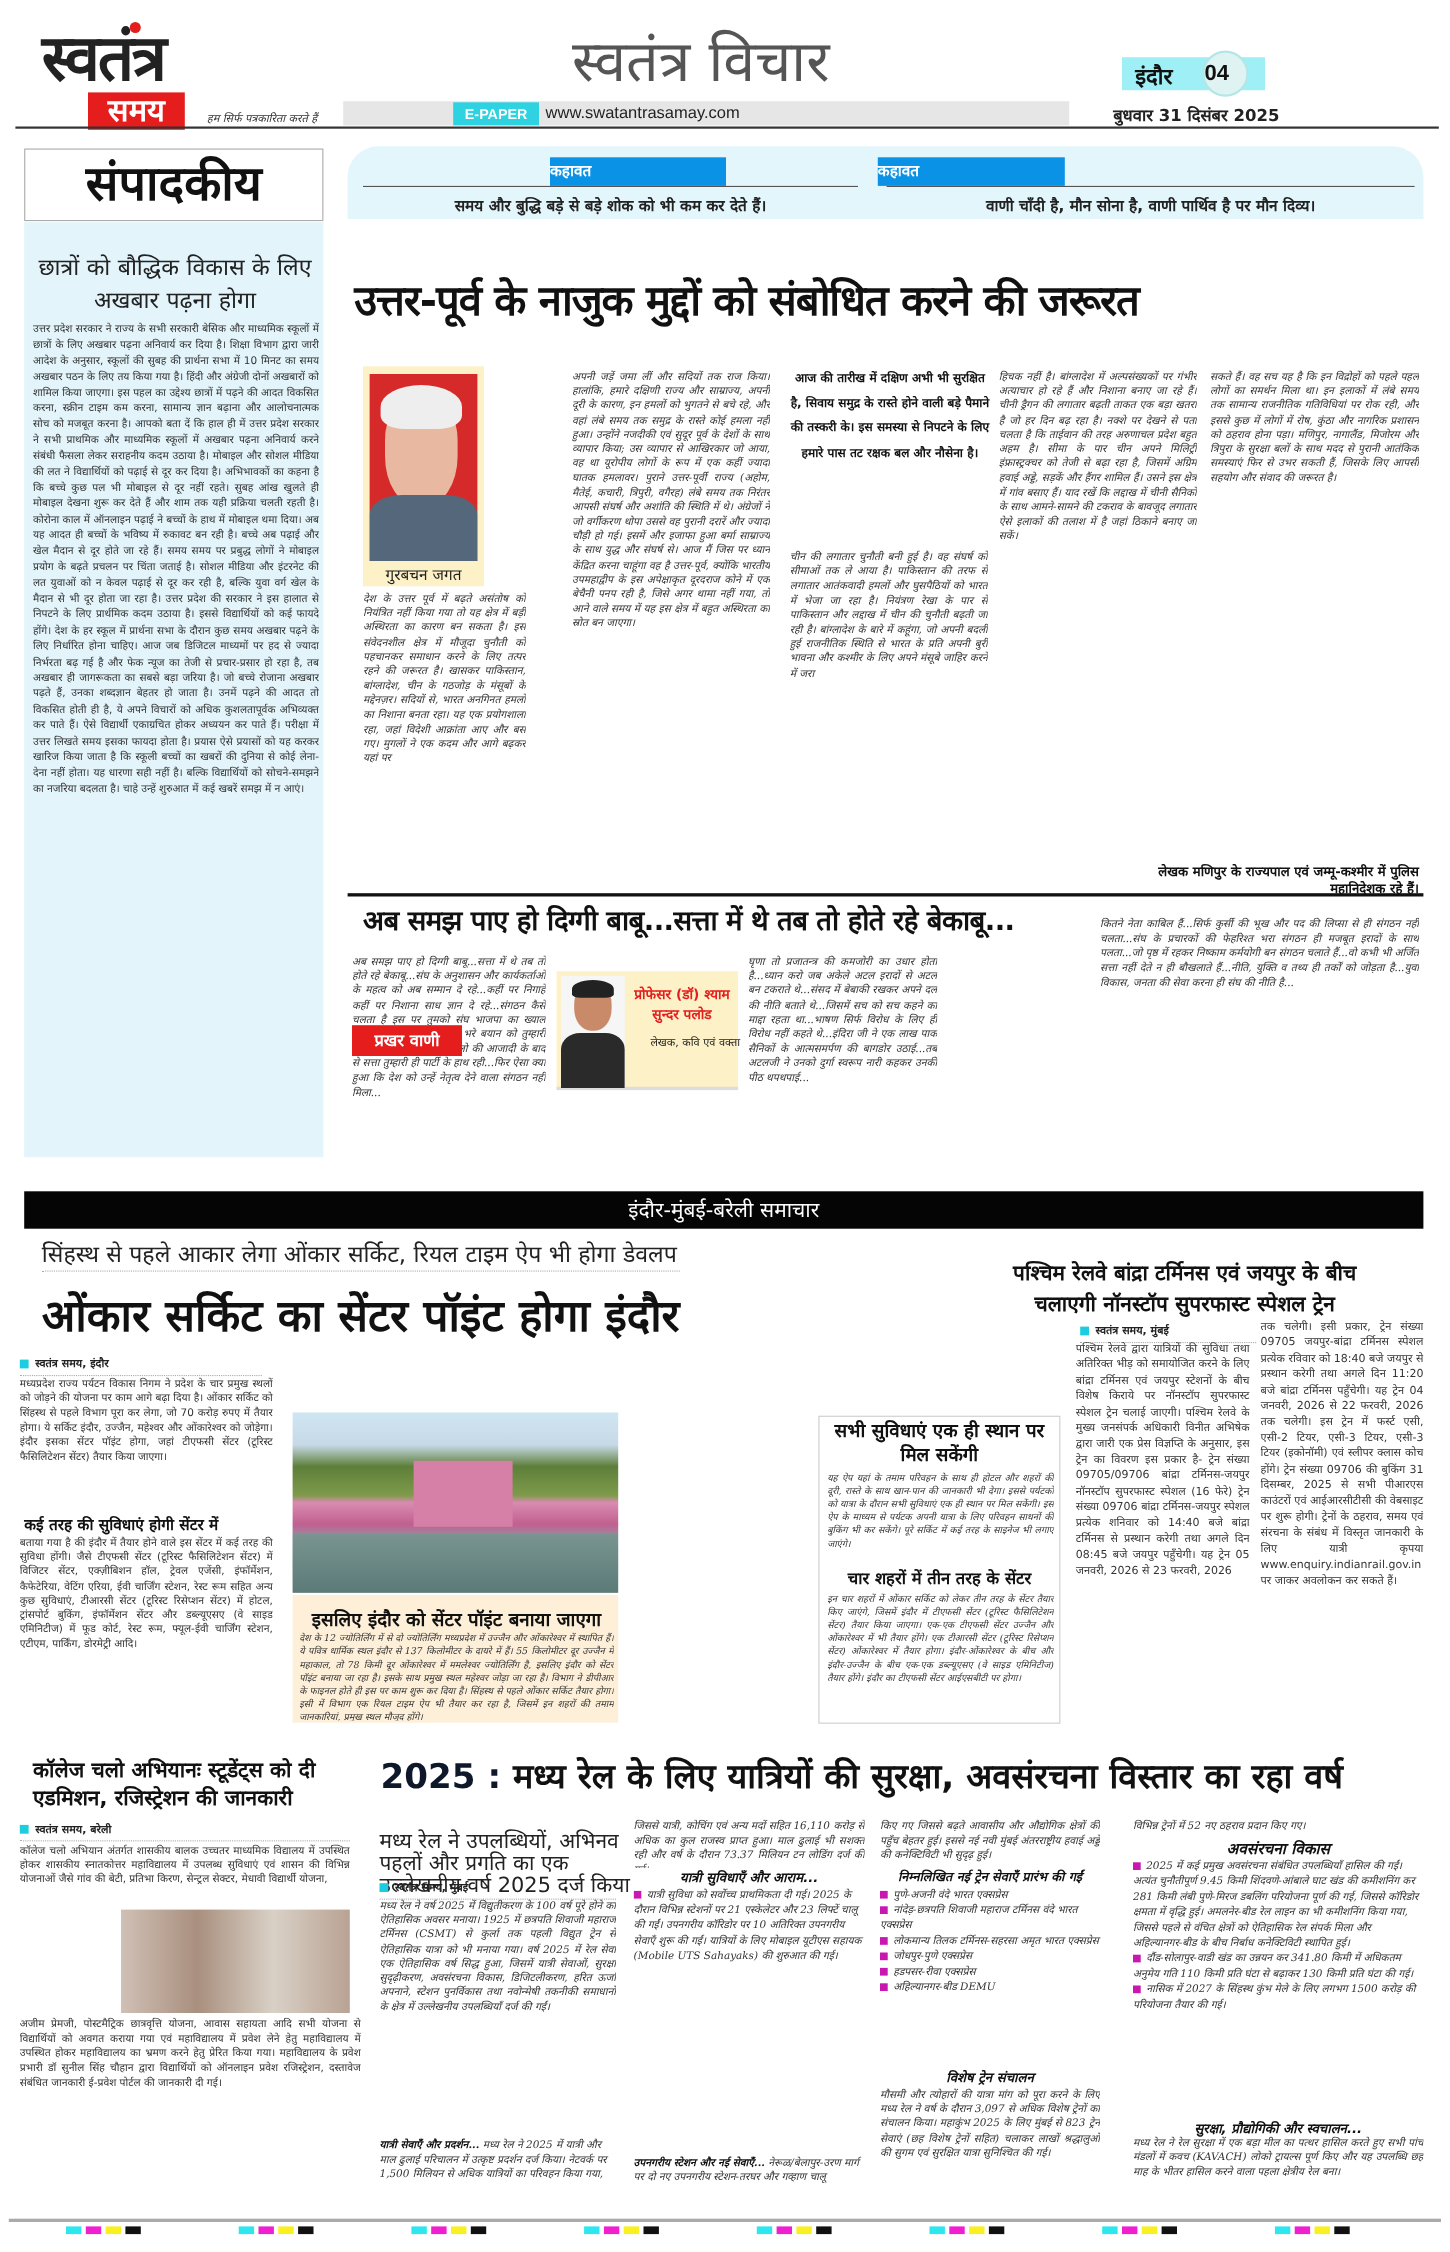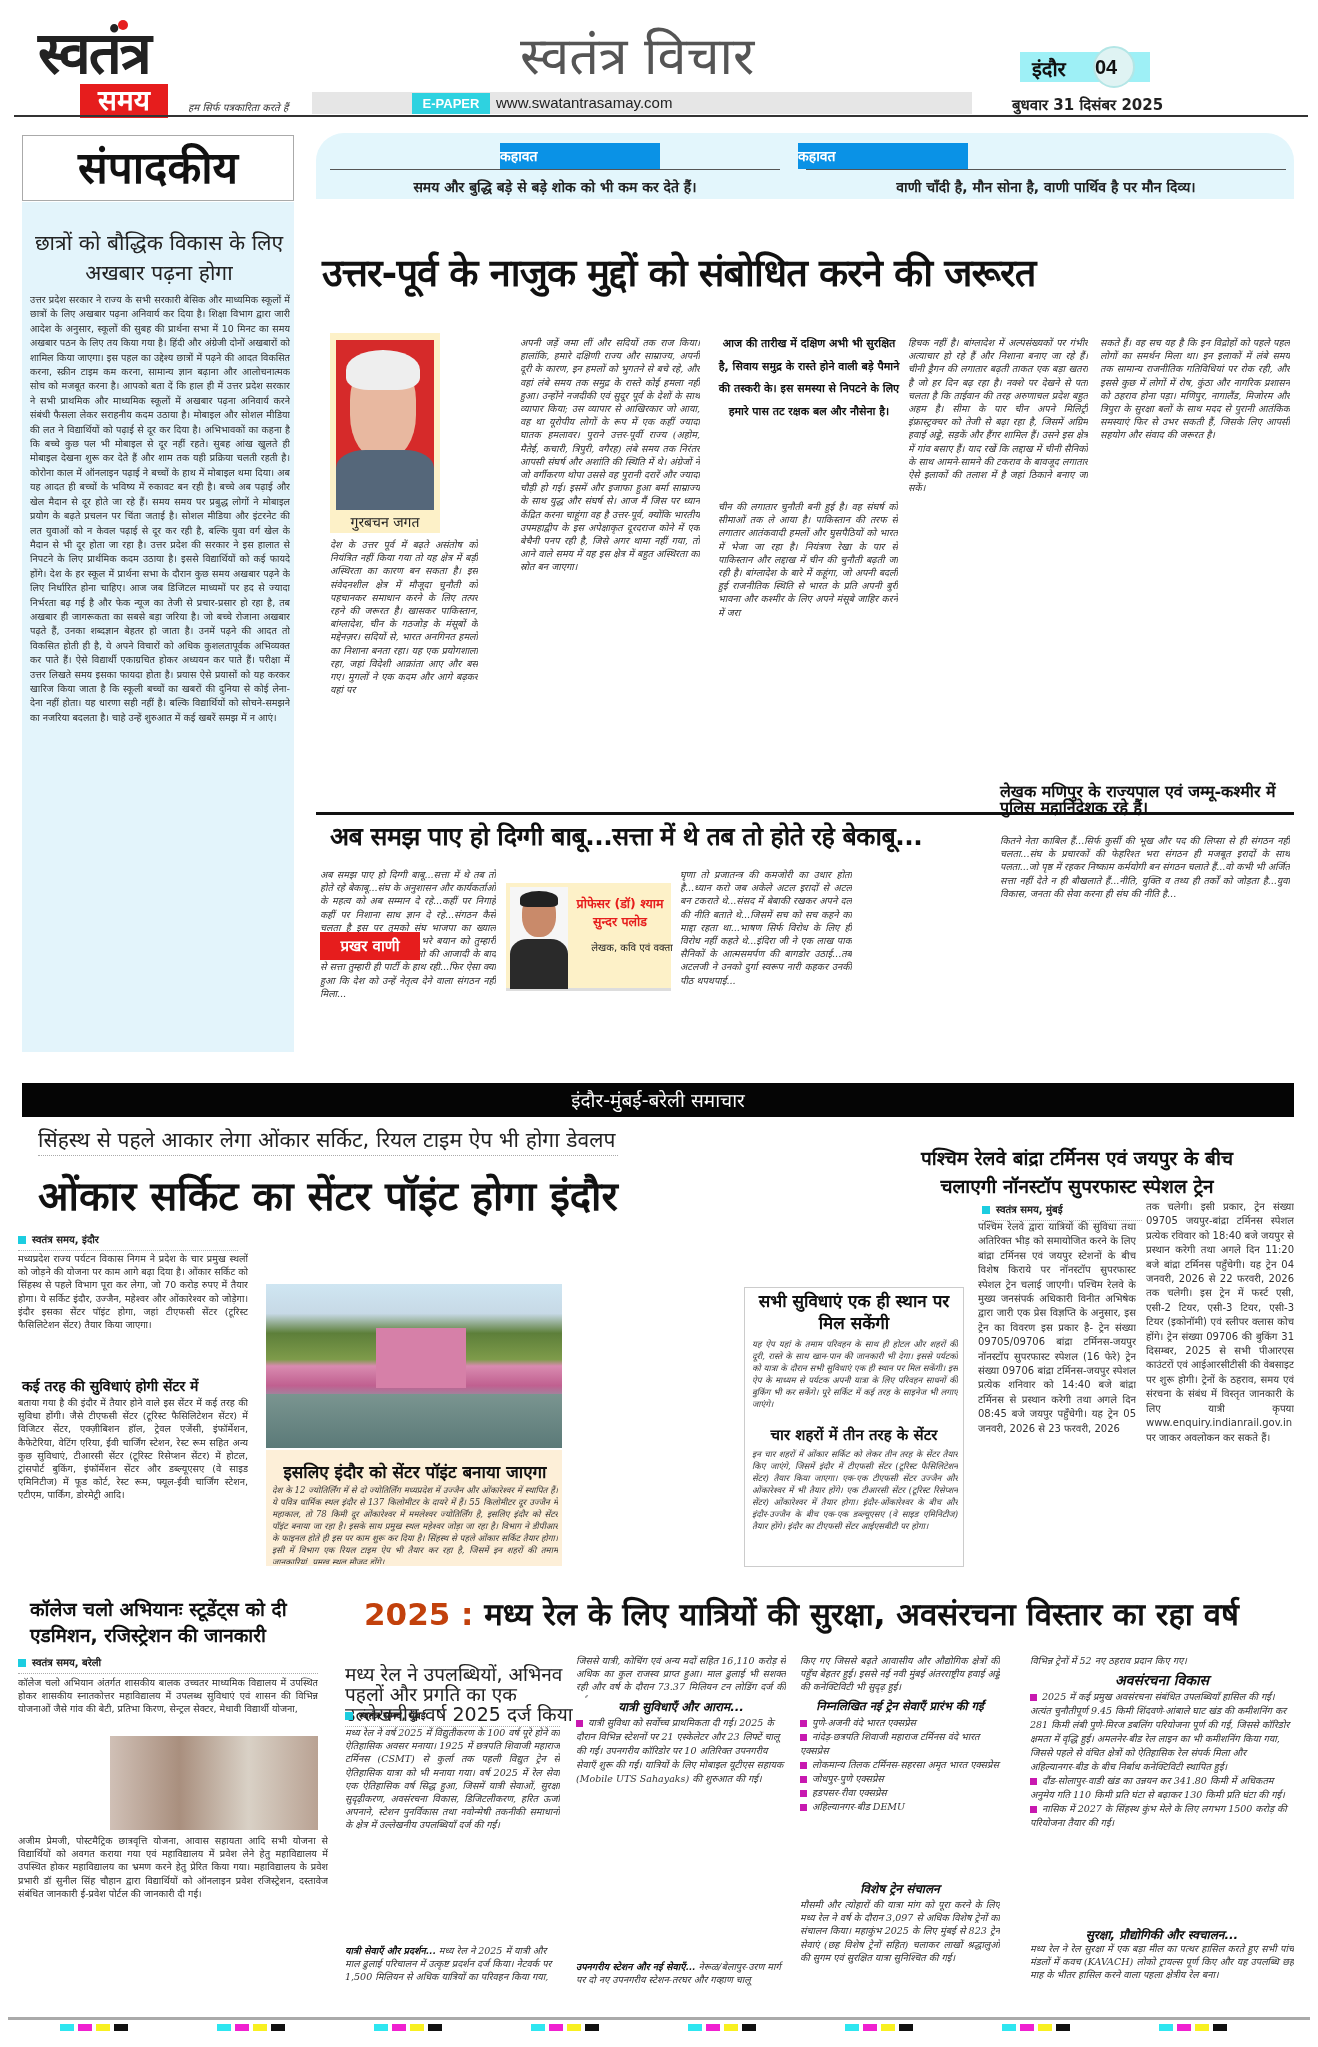--- a/index.html
+++ b/index.html
@@ -35,21 +35,21 @@
   .prov-text { font-size: 14px; font-weight: bold; text-align: center; color: #222; }
 
   .main-head { left: 322px; top: 245px; width: 970px; font-size: 38px; font-weight: 900; letter-spacing: -1px; white-space: nowrap; color: #111; }
   .photo-box { left: 330px; top: 333px; width: 110px; height: 200px; background: #fdf1c8; }
   .photo { left: 336px; top: 340px; width: 98px; height: 170px; background: #d62a2a; overflow: hidden; }
   .photo-face { left: 14px; top: 20px; width: 66px; height: 100px; background: #e8b8a0; border-radius: 40% 40% 45% 45%; }
   .photo-hair { left: 10px; top: 10px; width: 74px; height: 40px; background: #eeeeee; border-radius: 50% 50% 30% 30%; }
   .photo-suit { left: 0; top: 110px; width: 98px; height: 60px; background: #55677a; border-radius: 30% 30% 0 0; }
   .byline-name { left: 330px; top: 512px; width: 110px; font-size: 14px; text-align: center; color: #222; }
   .quote { left: 718px; top: 333px; width: 182px; font-size: 11px; text-align: center; line-height: 22.5px; font-weight: bold; color: #111; }
-  .about-author { left: 1000px; top: 784px; width: 290px; font-size: 16px; font-weight: bold; line-height: 16px; }
+  .about-author { left: 1000px; top: 784px; width: 290px; font-size: 12px; font-weight: bold; text-align: right; line-height: 16px; }
   .sect-rule { left: 316px; top: 812px; width: 978px; height: 3px; background: #111; }
 
   .h2 { left: 330px; top: 818px; font-size: 25px; font-weight: 900; white-space: nowrap; letter-spacing: -0.5px; }
   .prakhar { left: 320px; top: 932px; width: 100px; height: 28px; background: #e61d1d; color: #fff; font-size: 15px; font-weight: bold; text-align: center; line-height: 28px; }
   .author-card { left: 506px; top: 883px; width: 165px; height: 108px; background: #fdf1c8; border-bottom: 3px solid #ddd; }
   .author-photo { left: 510px; top: 887px; width: 58px; height: 102px; background: #f6f6f6; overflow: hidden; }
   .author-name { left: 572px; top: 895px; width: 96px; font-size: 12.5px; color: #e61d1d; font-weight: bold; text-align: center; line-height: 18px; }
   .author-role { left: 584px; top: 940px; width: 96px; font-size: 10px; text-align: center; color: #222; }
 
   .city-banner { left: 22px; top: 1083px; width: 1272px; height: 34px; background: #050505; color: #fff; font-size: 19px; text-align: center; line-height: 34px; }
@@ -63,21 +63,21 @@
   .caption-head { left: 270px; top: 1460px; width: 290px; font-size: 17px; font-weight: bold; text-align: center; }
   .side-box { left: 744px; top: 1287px; width: 220px; height: 280px; border: 1px solid #ccc; background: #fff; }
   .side-h { font-size: 17px; font-weight: bold; text-align: center; line-height: 22px; }
 
   .rail-head { left: 912px; top: 1144px; width: 330px; font-size: 19px; font-weight: bold; text-align: center; line-height: 28px; }
 
   .college-head { left: 30px; top: 1596px; width: 292px; font-size: 19px; font-weight: bold; line-height: 26px; }
   .college-photo { left: 110px; top: 1736px; width: 208px; height: 94px; background: linear-gradient(90deg,#d0c0b6,#a98f7e,#d9d1c6,#b9a293); }
 
   .cr-head { left: 346px; top: 1592px; width: 960px; font-size: 31px; font-weight: 900; white-space: nowrap; }
-  .cr-head .yr { color: #c2410c; margin-left: 18px; }
+  .cr-head .yr { color: #0f172a; }
   .cr-sub { left: 345px; top: 1664px; width: 230px; font-size: 19px; line-height: 20px; color: #222; }
   .list-head { font-size: 12px; font-weight: 900; font-style: italic; text-align: center; }
   .list-item { font-size: 9.5px; line-height: 14px; font-style: italic; font-family: "DejaVu Serif", serif; color: #333; }
   .list-item .b { display: inline-block; width: 7px; height: 7px; background: #c818b0; margin-right: 5px; vertical-align: middle; }
 
   .footer-rule { left: 8px; top: 2017px; width: 1302px; height: 3px; background: #aaa; }
   .reg { top: 2024px; height: 7px; display: flex; gap: 4px; }
   .reg span { width: 14px; height: 7px; display: block; }
 </style>
 </head>

